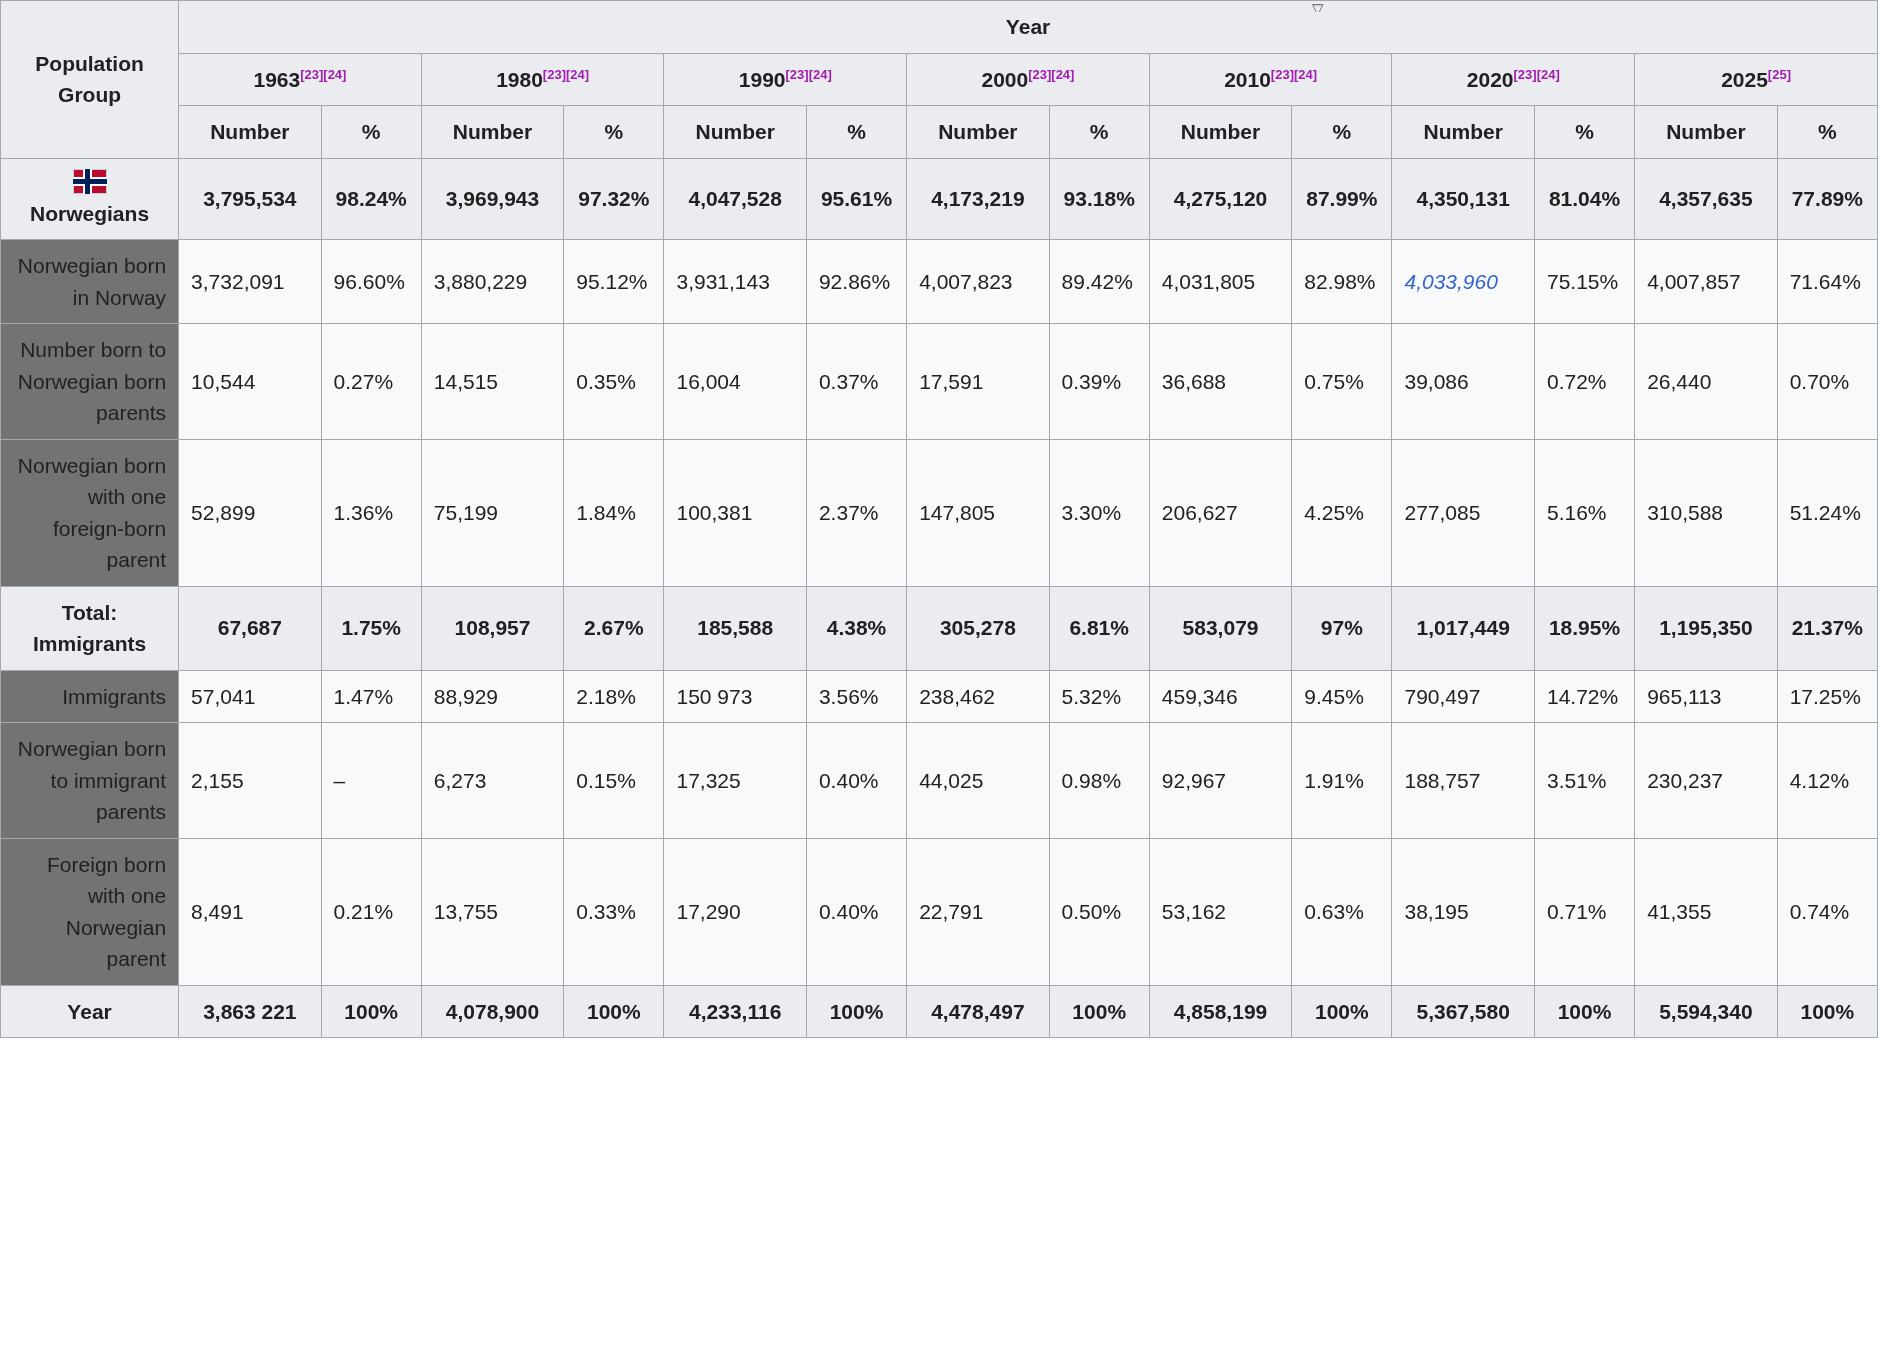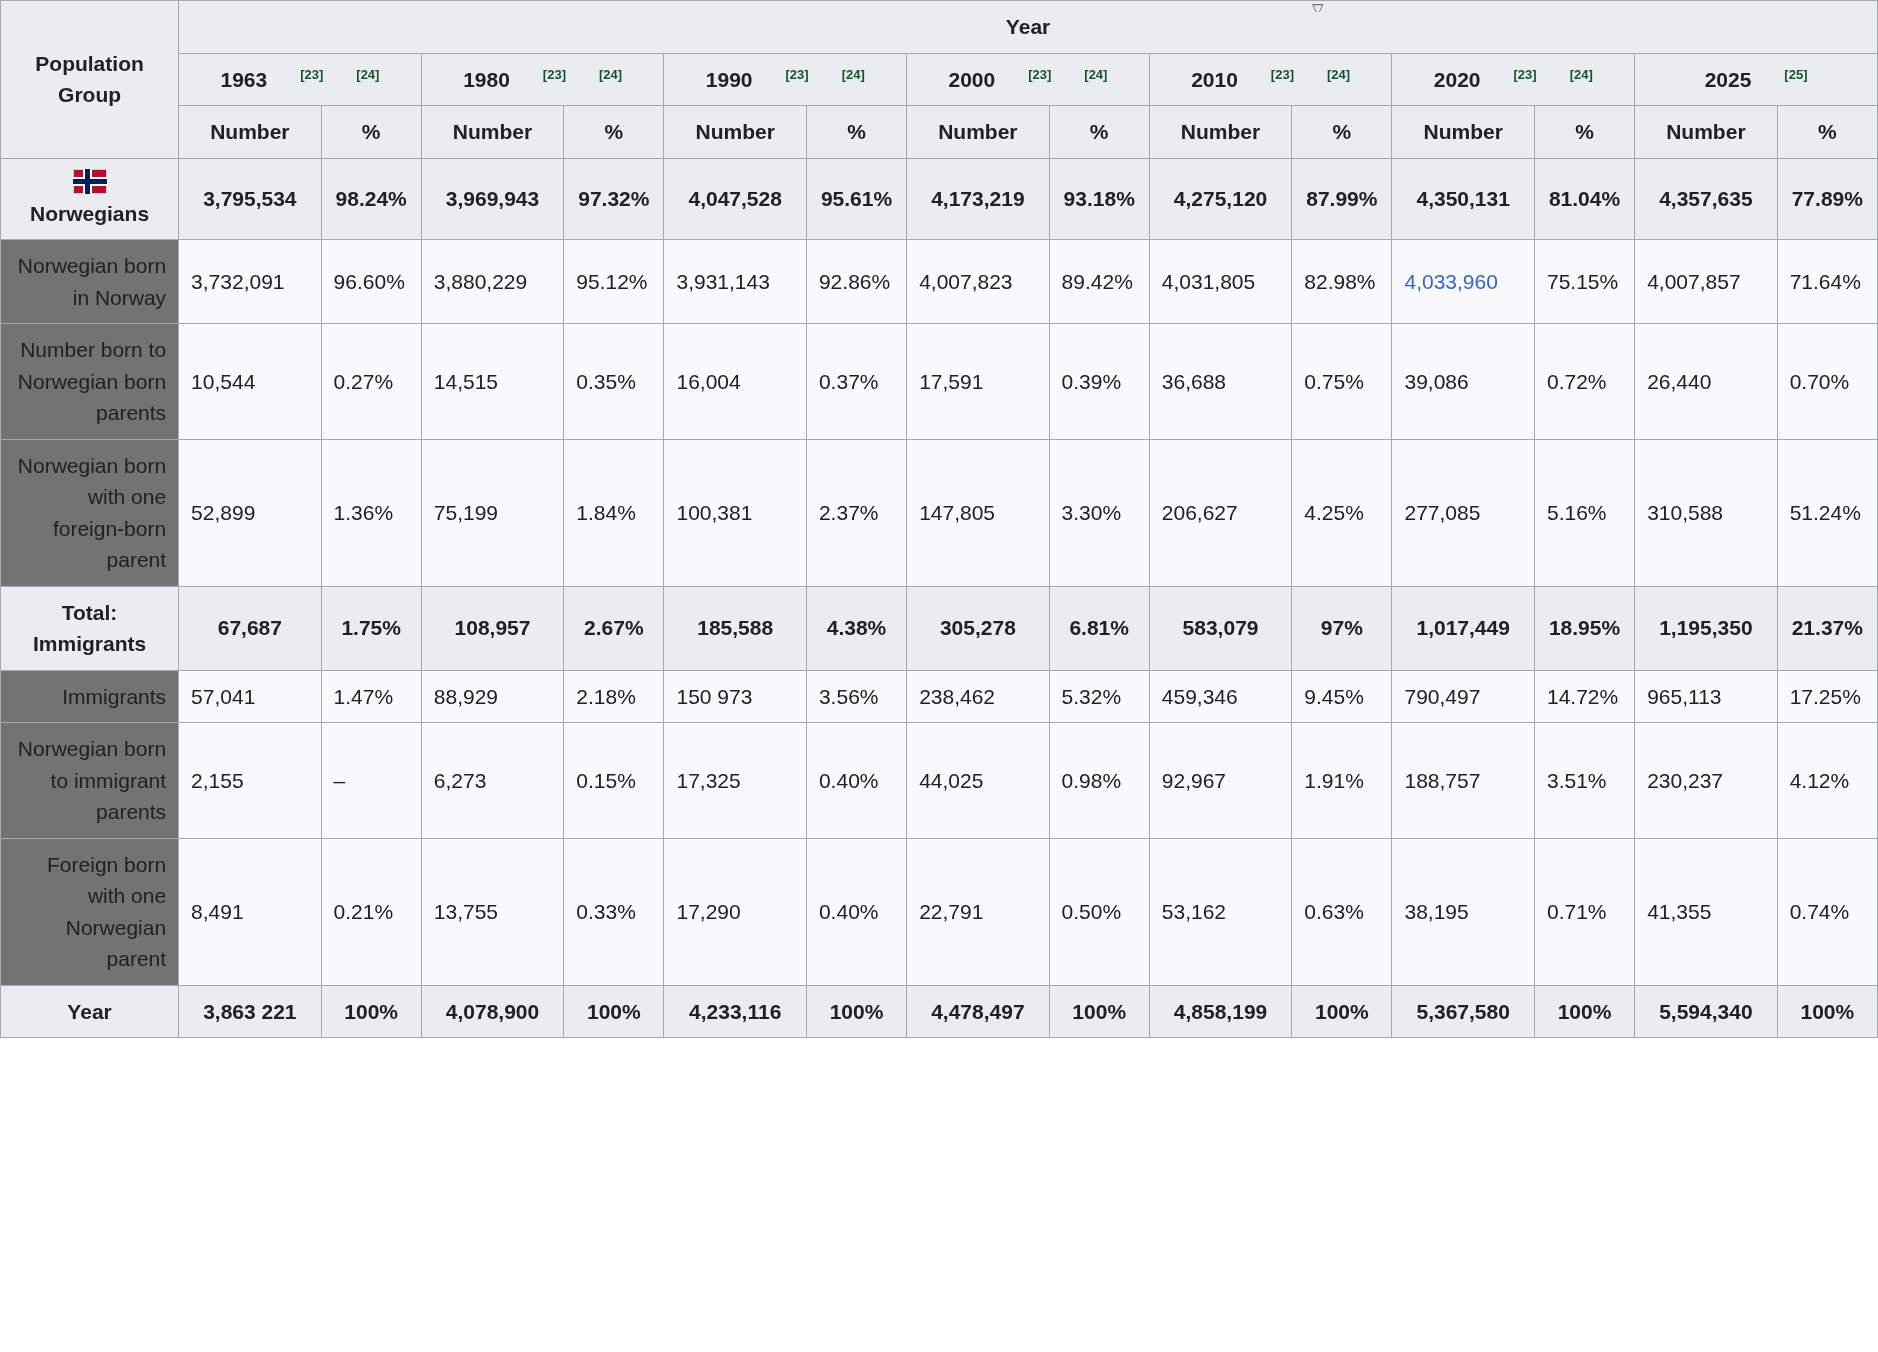--- a/index.html
+++ b/index.html
@@ -49,27 +49,27 @@
     text-align: center;
     vertical-align: middle;
     margin-top: 28px;
   }
   .sup-ref {
     font-size: 13px;
     vertical-align: super;
     line-height: 1;
   }
   .sup-ref a {
-    color: #14532d;
+    color: #a21caf;
     text-decoration: none;
-    margin-left: 33px;
   }
   .lnk {
     color: #3366cc;
     text-decoration: none;
+    font-style: italic;
   }
   .flag {
     display: inline-block;
     width: 34px;
     height: 25px;
     vertical-align: middle;
     margin-bottom: 4px;
     position: relative;
     background: #ba0c2f;
     border: 1px solid #cccccc;

